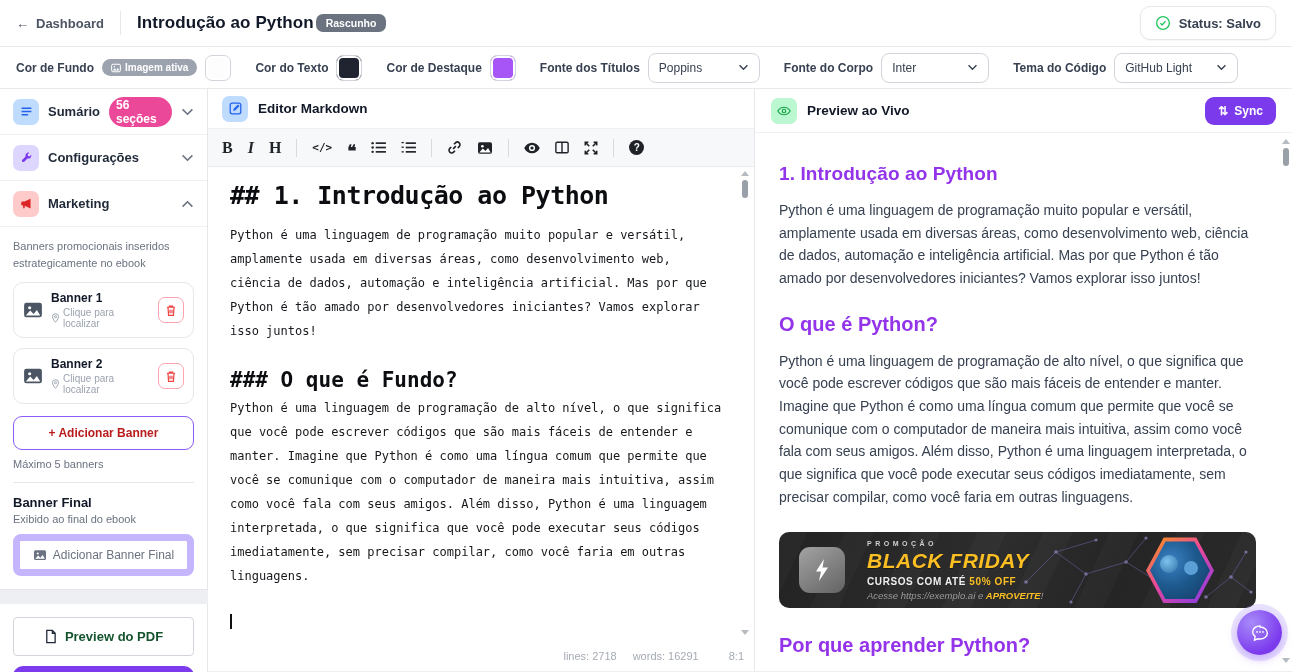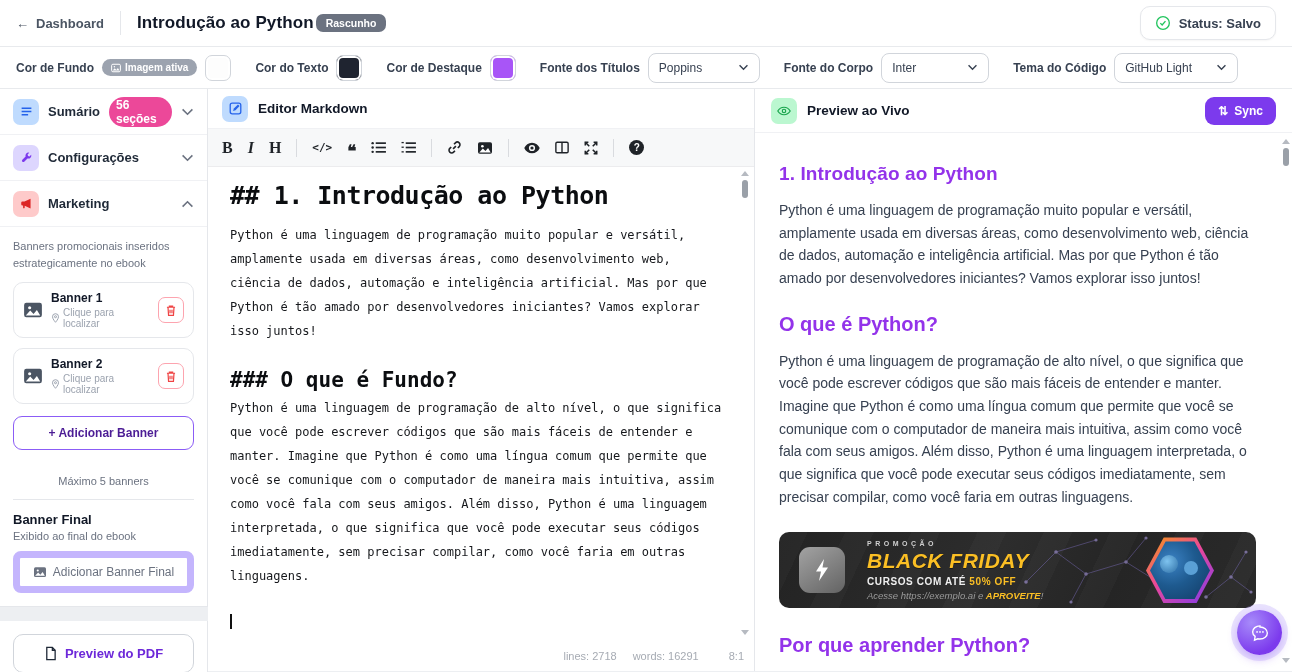--- a/index.html
+++ b/index.html
@@ -40,28 +40,28 @@
   .ic-blue { background:#bfdbfe; } .ic-purple { background:#ddd6fe; } .ic-red { background:#fecaca; }
   .side-label { font-size:13px; font-weight:700; color:#1f2937; }
   .count-badge { background:#ec4899; color:#fff; font-size:12px; font-weight:700; padding:1px 7px; border-radius:999px; }
   .chev { margin-left:auto; color:#6b7280; }
   .mkt-panel { padding:11px 13px 13px; }
   .mkt-desc { font-size:11px; color:#6b7280; line-height:1.55; }
   .banner-card { display:flex; align-items:center; gap:8px; border:1px solid #e5e7eb; border-radius:10px; padding:8px 9px; margin-top:10px; cursor:pointer; background:#fff; }
   .bc-title { font-size:12px; font-weight:700; color:#111827; }
   .bc-hint { display:flex; align-items:center; gap:3px; font-size:10px; color:#9ca3af; margin-top:2px; }
   .trash-btn { margin-left:auto; width:26px; height:26px; border:1px solid #fda4af; border-radius:7px; background:#fff; display:flex; align-items:center; justify-content:center; cursor:pointer; flex:none; }
-  .add-banner { width:100%; margin-top:12px; border:1px solid #8b5cf6; background:#fff; color:#4c1d95; font-weight:700; font-size:12px; border-radius:9px; padding:9px 0; cursor:pointer; }
-  .max-note { font-size:11px; color:#6b7280; margin-top:25px;text-align:center; }
+  .add-banner { width:100%; margin-top:12px; border:1px solid #8b5cf6; background:#fff; color:#b91c1c; font-weight:700; font-size:12px; border-radius:9px; padding:9px 0; cursor:pointer; }
+  .max-note { font-size:11px; color:#6b7280; margin-top:8px; }
   .mkt-divider { border:none; border-top:1px solid #e5e7eb; margin:12px 0; }
   .bf-title { font-size:13px; font-weight:700; color:#111827; }
   .bf-sub { font-size:11px; color:#6b7280; margin-top:3px; }
   .bf-btn { width:100%; margin-top:9px; display:flex; align-items:center; justify-content:center; gap:6px; border:7px solid #c4b5fd; background:#fff; color:#6b7280; font-size:12px; border-radius:8px; padding:7px 0; cursor:pointer; }
   .side-card.bottom { margin-top:14px; padding:13px; flex:1; }
-  .pdf-preview-btn { width:100%; display:flex; align-items:center; justify-content:center; gap:8px; border:1px solid #d1d5db; background:#fff; color:#6d28d9; font-size:13px; font-weight:700; border-radius:10px; padding:11px 0; cursor:pointer; }
+  .pdf-preview-btn { width:100%; display:flex; align-items:center; justify-content:center; gap:8px; border:1px solid #d1d5db; background:#fff; color:#14532d; font-size:13px; font-weight:700; border-radius:4px; padding:11px 0; cursor:pointer; }
   .pdf-gen-btn { width:100%; margin-top:10px; display:flex; align-items:center; justify-content:center; gap:8px; border:none; background:#7c3aed; color:#fff; font-size:13px; font-weight:700; border-radius:10px; padding:12px 0; cursor:pointer; }
 
   
   .editor { width:547px; flex:none; background:#fff; border-right:1px solid #e5e7eb; display:flex; flex-direction:column; }
   .panel-head { height:40px; flex:none; display:flex; align-items:center; gap:10px; padding:0 14px; border-bottom:1px solid #f0f1f4; background:#fff; }
   .panel-title { font-size:13.5px; font-weight:700; color:#111827; }
   .ed-toolbar { height:38px; flex:none; display:flex; align-items:center; gap:15px; padding:0 14px; background:#f7f8f9; border-bottom:1px solid #ececee; }
   .tbtn { background:none; border:none; cursor:pointer; color:#1f2328; font-size:15px; display:flex; align-items:center; }
   .tbtn .glyph-b { font-family:"Liberation Serif", serif; font-weight:800; font-size:16px; }
   .tbtn .glyph-i { font-family:"Liberation Serif", serif; font-style:italic; font-weight:600; font-size:16px; }

